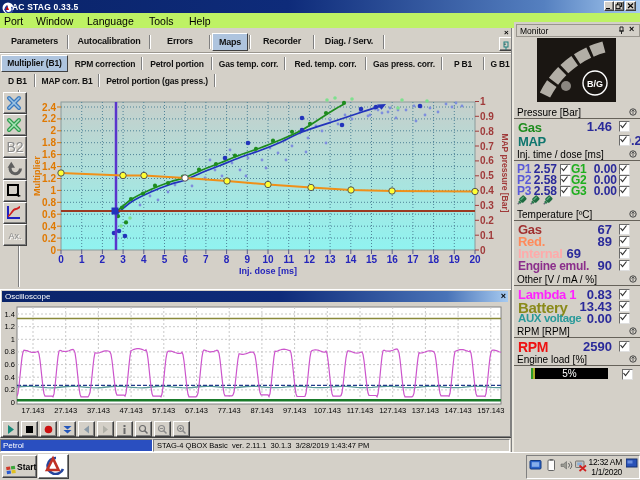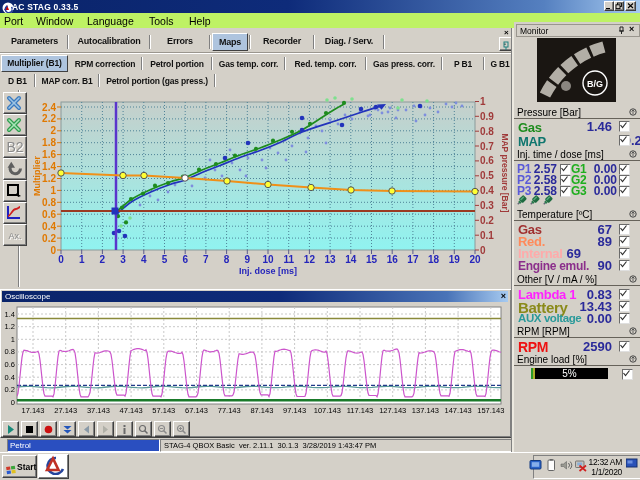--- a/index.html
+++ b/index.html
@@ -1,17 +1,17 @@
 <!DOCTYPE html>
 <html><head><meta charset="utf-8"><style>
 html,body{margin:0;padding:0;}
 body{width:640px;height:480px;background:#d4d0c8;font-family:"Liberation Sans",sans-serif;position:relative;overflow:hidden;}
 .a{position:absolute;}
 .raised{border-top:1px solid #fff;border-left:1px solid #fff;border-right:1px solid #404040;border-bottom:1px solid #404040;box-shadow:inset -1px -1px 0 #808080;}
-.sunken{border-top:1px solid #808080;border-left:1px solid #808080;border-right:1px solid #fff;border-bottom:1px solid #fff;margin-left:7px;}
+.sunken{border-top:1px solid #808080;border-left:1px solid #808080;border-right:1px solid #fff;border-bottom:1px solid #fff;}
 .tabsel{border-top:1px solid #fff;border-left:1px solid #fff;border-right:1px solid #404040;border-bottom:1px solid #404040;background:#aec4de;}
 .vsep{width:1px;background:#808080;border-right:1px solid #fff;}
 .cb{width:9px;height:9px;background:#fff;overflow:hidden;border-top:1px solid #6a6a6a;border-left:1px solid #6a6a6a;border-right:1px solid #dfdfdf;border-bottom:1px solid #dfdfdf;}
 .hdr{font-size:10px;color:#000;}
 .mname{font-size:13px;font-weight:bold;letter-spacing:-0.3px;}
 .mval{font-size:13px;font-weight:bold;color:#2a2a9a;text-align:right;}
 .cb svg{display:block;margin:-1px 0 0 -1px;}
 </style></head>
 <body>
 

